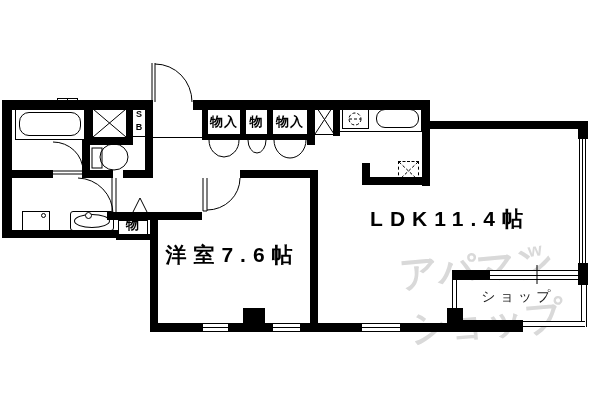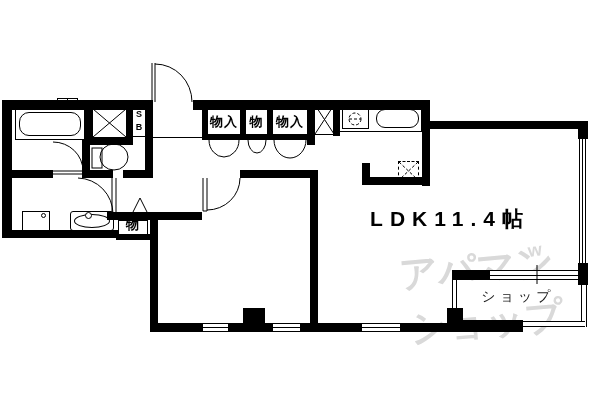--- a/index.html
+++ b/index.html
@@ -187,16 +187,17 @@
       </g>
 
       <line x1="537" y1="265" x2="537" y2="284"></line>
     </g>
   </svg>
 
   <div class="t room-sm" style="left:208px;top:108px;width:32px;height:27px;">物入</div>
   <div class="t room-sm" style="left:246px;top:108px;width:21px;height:27px;">物</div>
   <div class="t room-sm" style="left:273px;top:108px;width:34px;height:27px;">物入</div>
   <div class="t room-sm" style="left:116px;top:214px;width:34px;height:21px;">物</div>
+  <div class="t room-big" style="left:155px;top:240px;width:155px;height:29px;">洋室7.6帖</div>
   <div class="t room-big" style="left:352px;top:204px;width:196px;height:29px;">LDK11.4帖</div>
   <div class="t balc" style="left:466px;top:288px;width:104px;height:18px;">ショップ</div>
 
 </div>
 
 </body></html>

